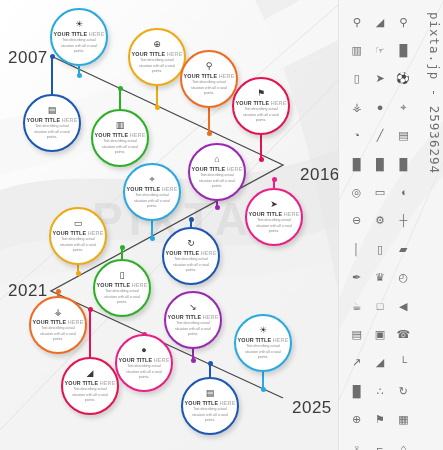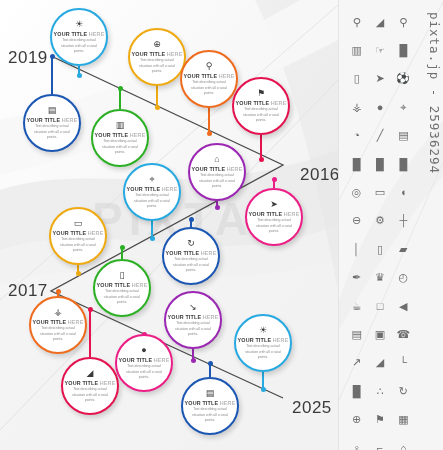--- a/index.html
+++ b/index.html
@@ -73,23 +73,23 @@
       <line x1="0" y1="300" x2="338" y2="5" stroke="#e4e4e4" stroke-width="1"></line>
     </svg>
 
     <span class="wm" style="left:92px;top:192px;">PIXTA</span>
 
     <svg id="linesvg" viewBox="0 0 338 450">
       <polyline points="51,56 283,165 51,291 283,398" fill="none" stroke="#4a4a4a" stroke-width="1.3"></polyline>
     </svg>
 
     <div id="years">
-        <span class="year" style="left: 8px; top: 48px;">2019</span>
+        <span class="year" style="left: 8px; top: 48px;">2007</span>
         <span class="year" style="left: 289px; top: 165px; margin-left: 11px;">2016</span>
-        <span class="year" style="left: 8px; top: 281px;">2017</span>
+        <span class="year" style="left: 8px; top: 281px;">2021</span>
         <span class="year" style="left: 292px; top: 398px;">2025</span>
       </div>
     <div id="nodes">
         <div class="node" style="left: 50px; top: 8px; width: 58px; height: 58px;">
           <div class="stem" style="background: rgb(39, 169, 225); top: 58px; height: 9px;"></div>
           <div class="dot" style="background: rgb(39, 169, 225); top: 67px;"></div>
           <div class="bub" style="left: 0px; top: 0px; width: 58px; height: 58px; border: 2.4px solid rgb(39, 169, 225);">
             <div class="inner">
               <div class="bicon" style="font-size: 9px;">☀</div>
               <div class="btitle"><span>YOUR TITLE</span> <span class="lite">HERE</span></div>

